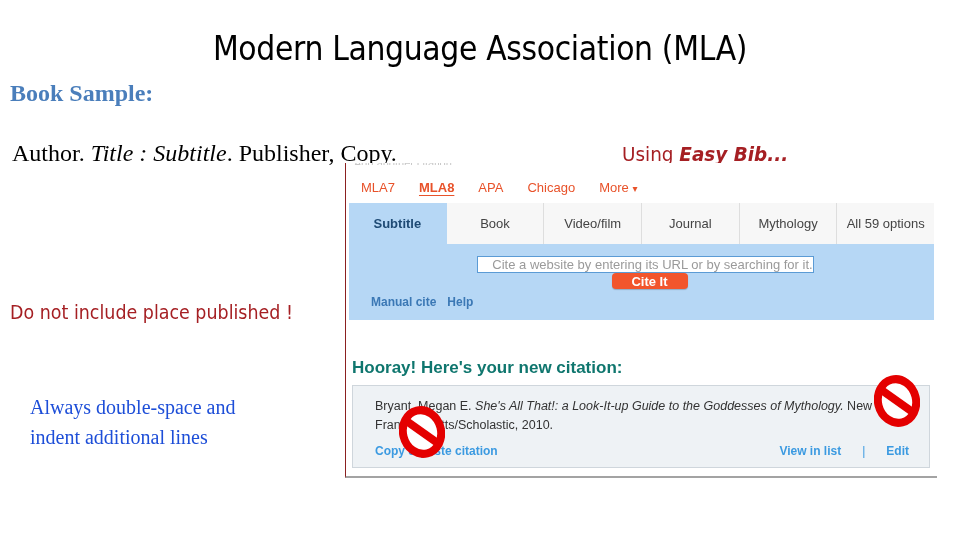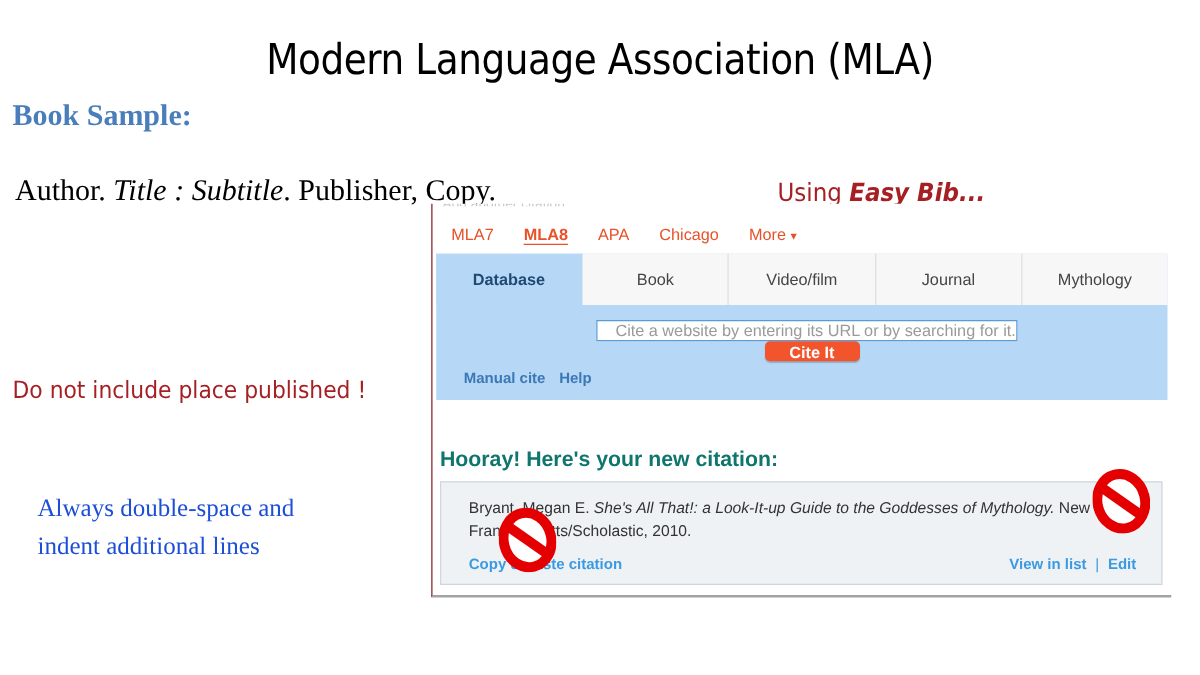--- a/index.html
+++ b/index.html
@@ -282,21 +282,21 @@
     width: 578px;
     display: flex;
     justify-content: space-between;
     font-family: "Liberation Sans", sans-serif;
     font-size: 12px;
     font-weight: bold;
     color: #3b9ae1;
     box-sizing: border-box;
     padding: 0 22px;
   }
-  #citation-actions .right-links { display: flex; gap: 7px; }
+  #citation-actions .right-links { display: flex; gap: 21px; }
   #citation-actions .sep { color: #3b9ae1; font-weight: normal; }
 
   
   .no-symbol {
     position: absolute;
     pointer-events: none;
   }
 </style>
 </head>
 <body>
@@ -326,25 +326,26 @@
       <span class="style-item">MLA7</span>
       <span class="style-item active">MLA8</span>
       <span class="style-item">APA</span>
       <span class="style-item">Chicago</span>
       <span class="style-item"><span>More</span> <span class="caret">▾</span></span>
     </div>
 
     <div id="blue-panel">
 
       <div id="tabs">
-        <div class="tab active">Database</div>
+        <div class="tab active">Subtitle</div>
         <div class="tab">Book</div>
         <div class="tab">Video/film</div>
         <div class="tab">Journal</div>
         <div class="tab">Mythology</div>
+        <div class="tab">All 59 options</div>
       </div>
 
       <div id="search-row">
         <div id="search-input">Cite a website by entering its URL or by searching for it.</div>
         <div id="cite-it-btn">Cite It</div>
       </div>
 
       <div id="sublinks">
         <span>Manual cite</span>
         <span>Help</span>

